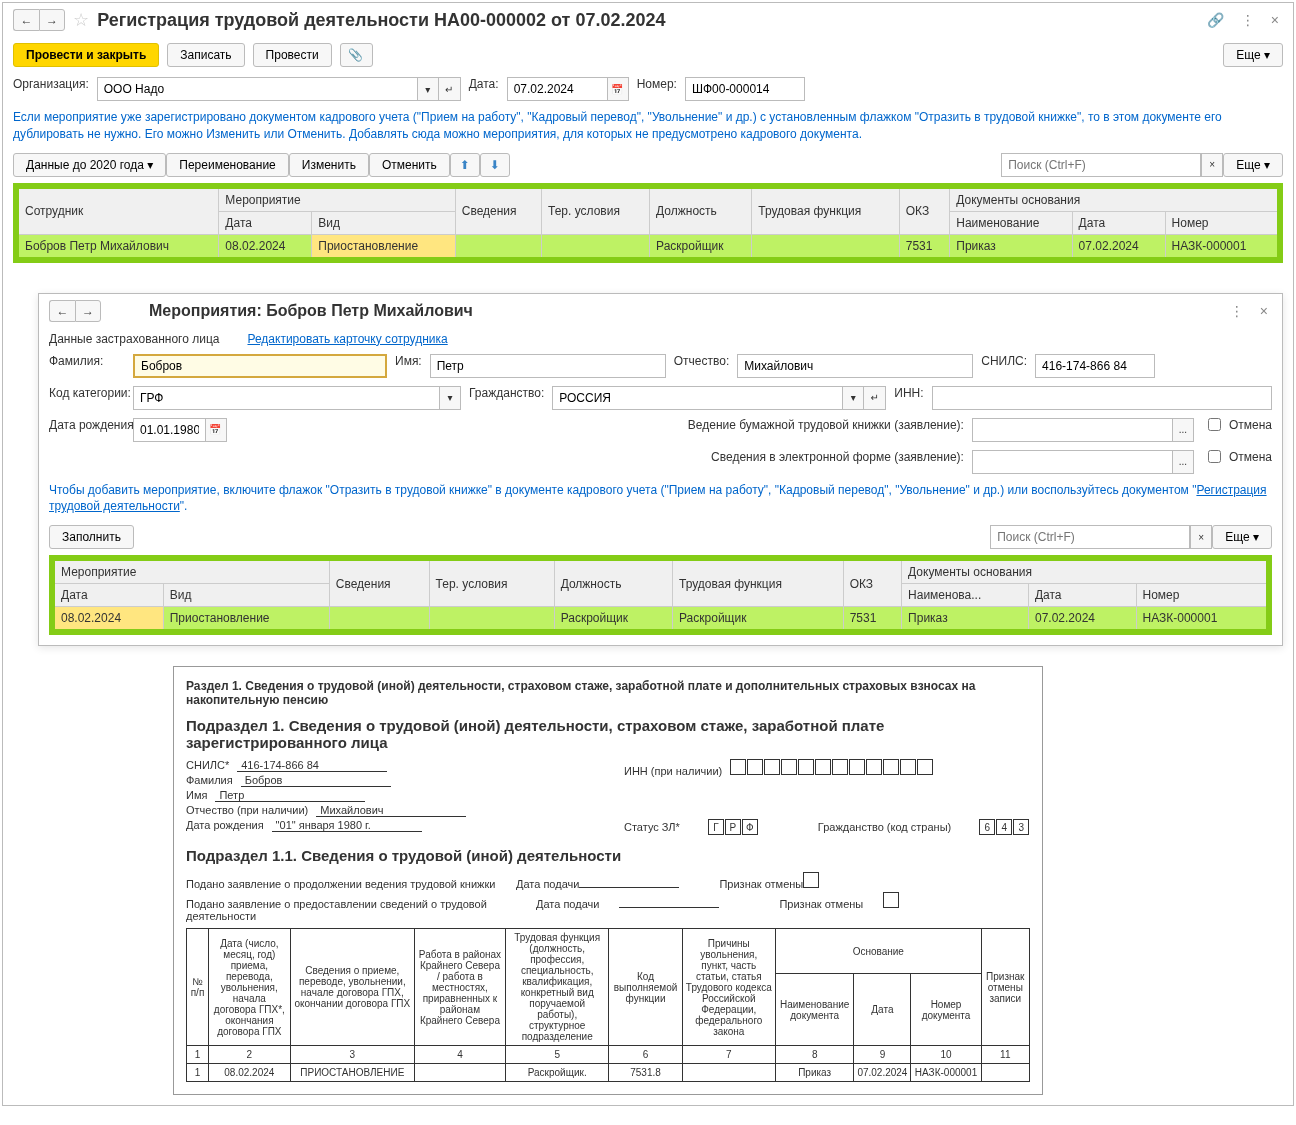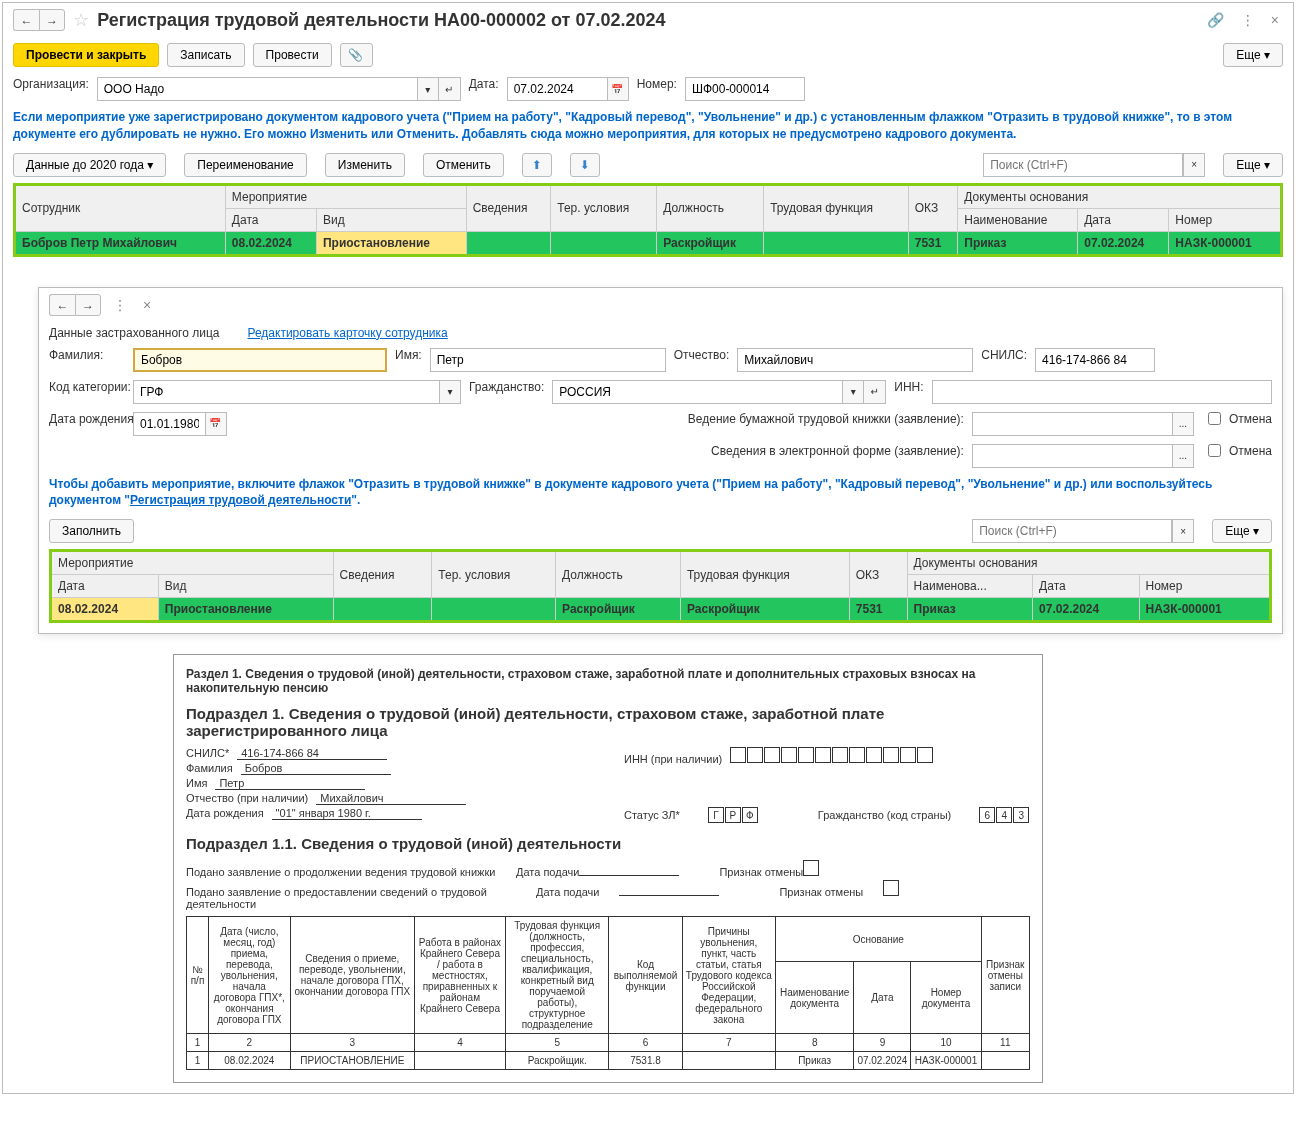--- a/index.html
+++ b/index.html
@@ -18,31 +18,31 @@
 .btn-yellow { background: #ffd600; border-color: #e0c000; font-weight: bold; }
 .btn-attach { padding: 4px 8px; }
 .more-btn { margin-left: auto; }
 .form-row { display: flex; align-items: flex-start; padding: 4px 10px; gap: 8px; }
 .form-row label { white-space: nowrap; }
 .inp { border: 1px solid #bbb; padding: 6px 6px; font-size: 12px; height: 24px; }
 .inp-grp { display: flex; }
 .inp-grp .inp { border-right: none; }
 .inp-btn { width: 22px; height: 24px; border: 1px solid #bbb; background: #f7f7f7; display: inline-flex; align-items: center; justify-content: center; cursor: pointer; font-size: 10px; }
 .inp-btn + .inp-btn { border-left: none; }
-.info-text { color: #0066cc; padding: 4px 10px; line-height: 1.4; font-weight: bold; }
-.tbl-toolbar { display: flex; align-items: center; padding: 6px 10px; gap: 18px; }
+.info-text { color: #0066cc; padding: 4px 10px; line-height: 1.4; }
+.tbl-toolbar { display: flex; align-items: center; padding: 6px 10px; gap: 0; }
 .arrow-btn { width: 30px; height: 24px; border: 1px solid #bbb; border-radius: 3px; background: #f7f7f7; display: inline-flex; align-items: center; justify-content: center; cursor: pointer; }
 .arrow-up { color: #3984c6; }
 .arrow-down { color: #3984c6; }
 .search-box { display: flex; margin-left: auto; }
 .search-box .inp { width: 200px; color: #999; }
-.tbl { width: calc(100% - 20px); margin: 0 10px; border-collapse: collapse; border: 3px solid #84cc16; }
+.tbl { width: calc(100% - 20px); margin: 0 10px; border-collapse: collapse; border: 6px solid #84cc16; }
 .tbl th, .tbl td { border: 1px solid #ccc; padding: 4px 6px; text-align: left; font-size: 12px; }
 .tbl th { background: #f0f0f0; font-weight: normal; }
-.row-sel { background: #22c55e; font-weight: bold; }
+.row-sel { background: #bef264; }
 .cell-yel { background: #ffe680; }
 .subwin { border: 1px solid #bbb; margin: 30px 10px 10px 35px; box-shadow: 0 2px 8px rgba(0,0,0,0.1); background: #fff; }
 .sub-hdr { display: flex; align-items: center; padding: 6px 10px; gap: 8px; }
 .sub-title { font-size: 16px; font-weight: bold; flex: 1; margin-left: 40px; }
 .link { color: #0066cc; text-decoration: underline; cursor: pointer; }
 .inp-active { border: 2px solid #d4a83e; background: #fffce5; }
 .chk { margin-left: 6px; }
 .report { border: 1px solid #999; margin: 20px 10px 10px 170px; padding: 12px; font-family: Arial; font-size: 11px; background: #fff; width: 870px; }
 .report h3 { font-size: 12px; font-weight: bold; margin-bottom: 10px; }
 .report h4 { font-size: 15px; font-weight: bold; margin: 10px 0 8px; }
@@ -152,20 +152,21 @@
       </tr>
     </tbody>
   </table>
 
   <div class="subwin">
     <div class="sub-hdr">
       <div class="nav-grp">
         <div class="nav-btn">←</div>
         <div class="nav-btn">→</div>
       </div>
+      <div class="sub-title">Мероприятия: Бобров Петр Михайлович</div>
       <span class="dots-ic">⋮</span>
       <span class="close-ic">×</span>
     </div>
 
     <div class="form-row">
       <span>Данные застрахованного лица</span>
       <span style="margin-left:20px" class="link">Редактировать карточку сотрудника</span>
     </div>
 
     <div class="form-row">

